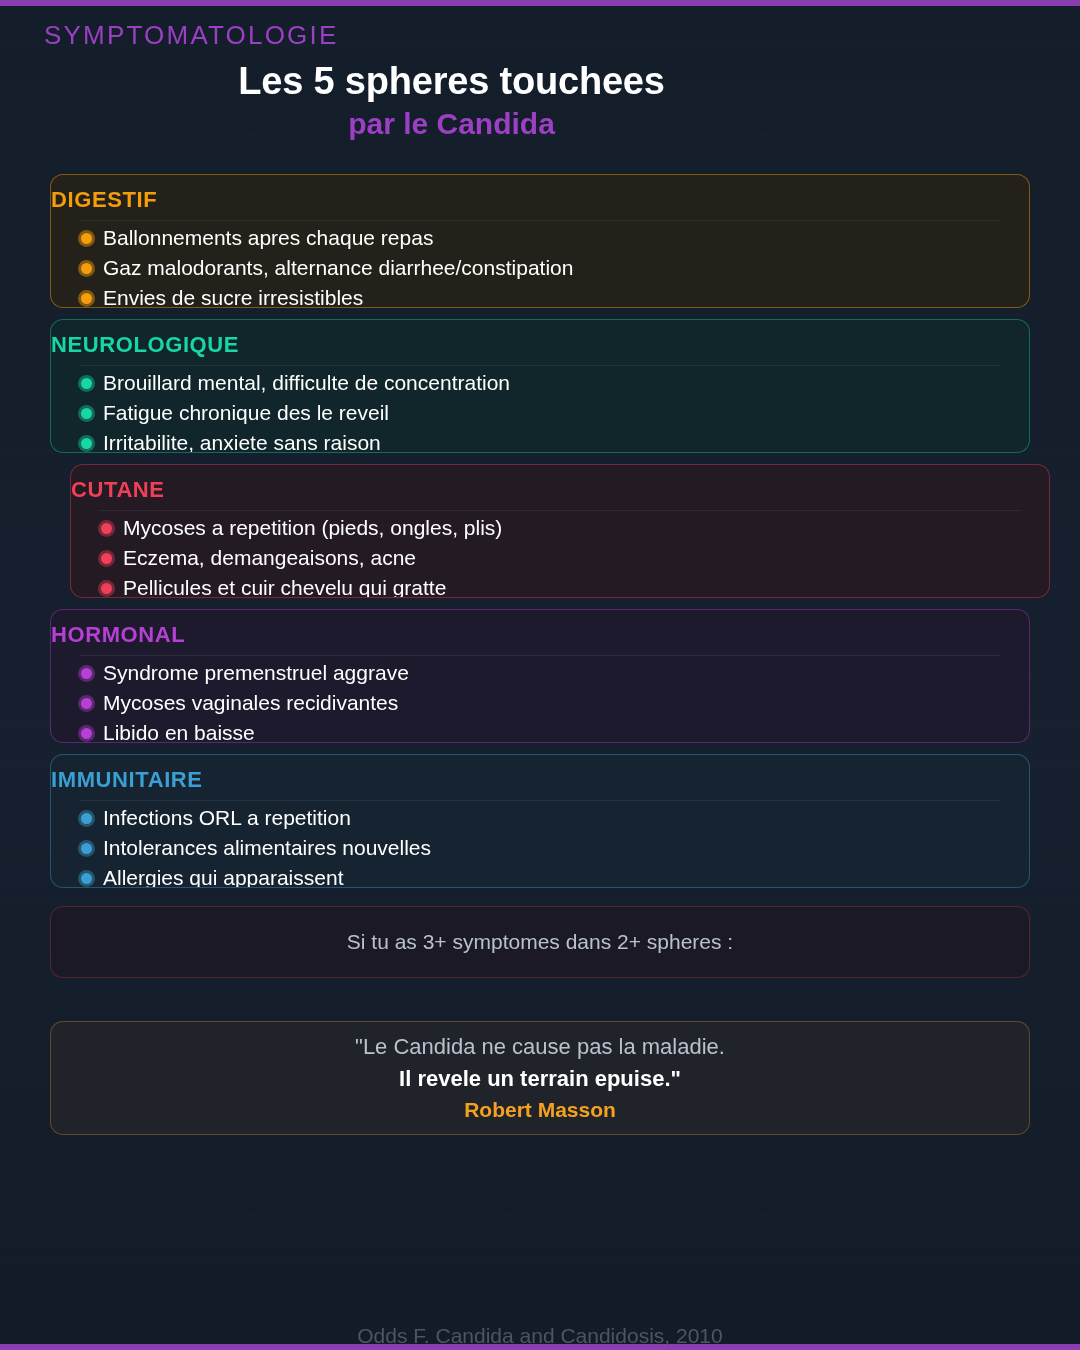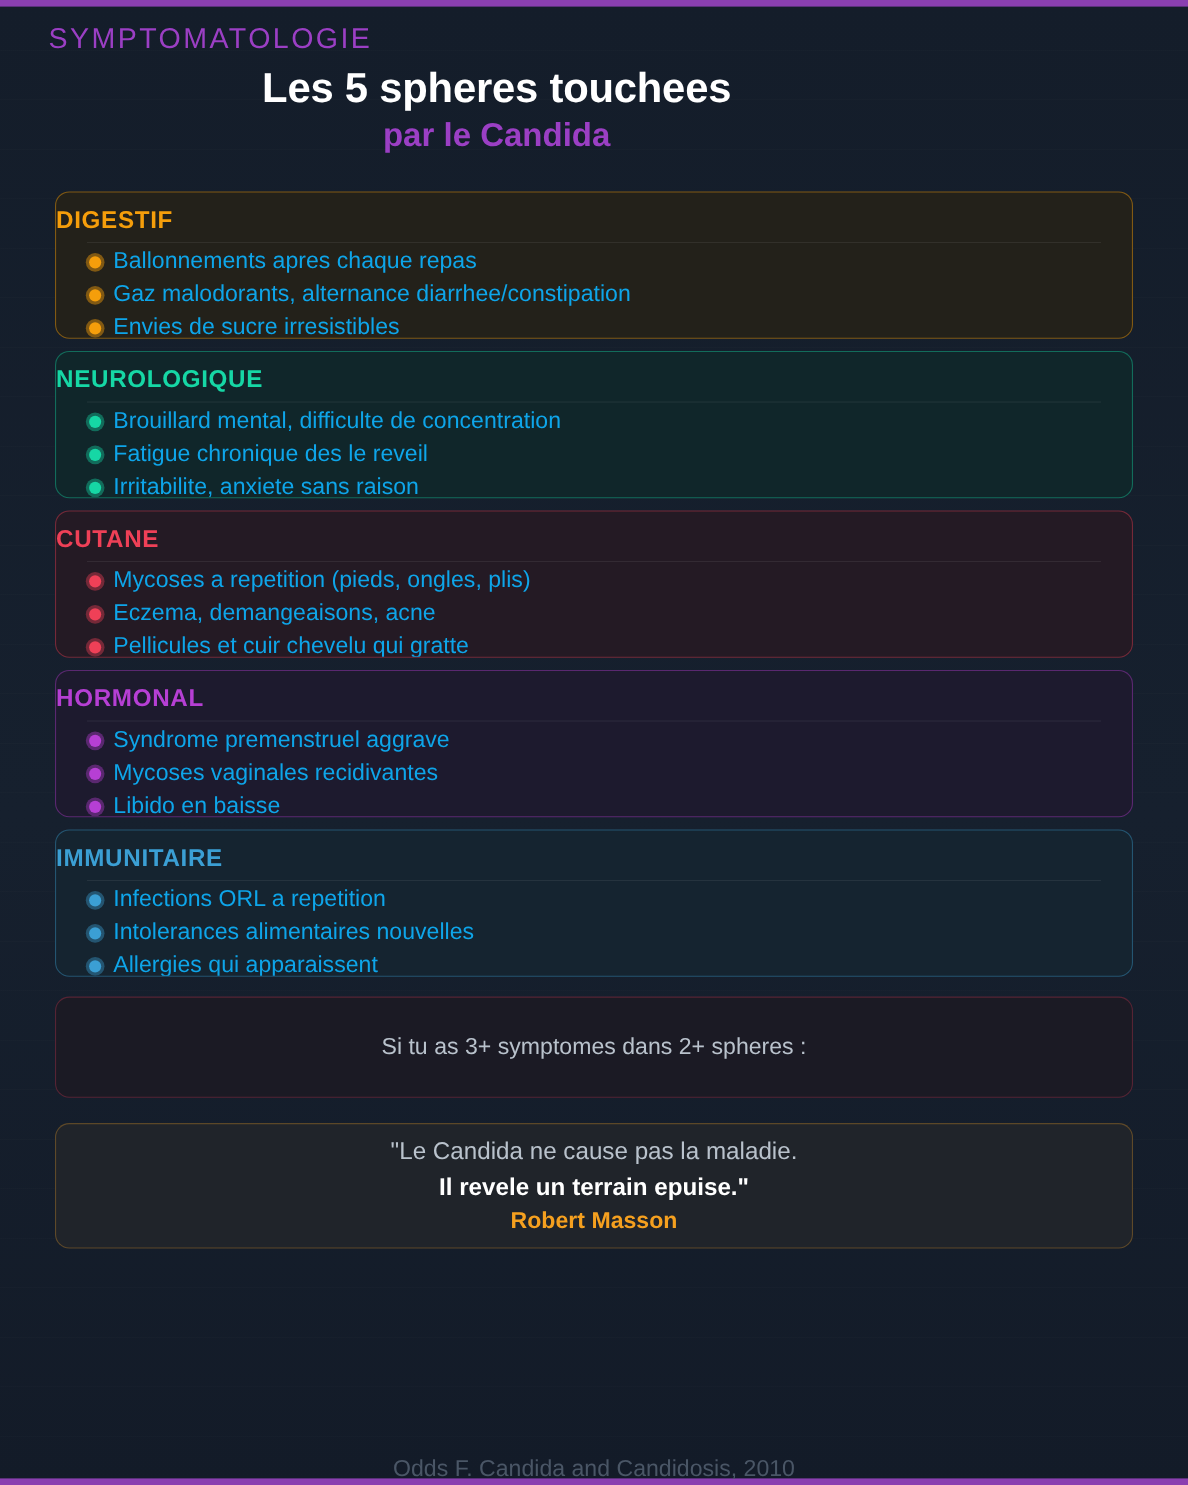--- a/index.html
+++ b/index.html
@@ -127,32 +127,32 @@
   }
   .bullet {
     width: 11px;
     height: 11px;
     border-radius: 50%;
     flex: 0 0 auto;
     margin-right: 11px;
   }
   .symptom-text {
     font-size: 21px;
-    color: #0ea5e9;
+    color: #ffffff;
     line-height: 26px;
     white-space: nowrap;
   }
 
   .conclusion {
     position: absolute;
     left: 50px;
     top: 906px;
     box-sizing: border-box;
     width: 980px;
-    height: 92px;
+    height: 72px;
     border-radius: 13px;
     background: #1b1a24;
     border: 1px solid rgba(224,60,90,0.30);
     display: flex;
     flex-direction: column;
     align-items: center;
     justify-content: center;
   }
   .conclusion-line1 {
     font-size: 21px;
@@ -259,21 +259,21 @@
             <li class="symptom">
               <span class="bullet" style="background: rgb(22, 215, 165); box-shadow: rgba(22, 215, 165, 0.4) 0px 0px 0px 3px;"></span>
               <span class="symptom-text">Fatigue chronique des le reveil</span>
             </li>
             <li class="symptom">
               <span class="bullet" style="background: rgb(22, 215, 165); box-shadow: rgba(22, 215, 165, 0.4) 0px 0px 0px 3px;"></span>
               <span class="symptom-text">Irritabilite, anxiete sans raison</span>
             </li>
           </ul>
         </div>
-        <div class="card" style="background: rgb(36, 26, 36); border-color: rgba(239, 64, 87, 0.4);">
+        <div class="card" style="background: rgb(36, 26, 36); border-color: rgba(239, 64, 87, 0.4); margin-left: 20px;">
           <div class="card-title" style="color: rgb(239, 64, 87);">CUTANE</div>
           <div class="card-divider"></div>
           <ul class="symptom-list">
             <li class="symptom">
               <span class="bullet" style="background: rgb(239, 64, 87); box-shadow: rgba(239, 64, 87, 0.4) 0px 0px 0px 3px;"></span>
               <span class="symptom-text">Mycoses a repetition (pieds, ongles, plis)</span>
             </li>
             <li class="symptom">
               <span class="bullet" style="background: rgb(239, 64, 87); box-shadow: rgba(239, 64, 87, 0.4) 0px 0px 0px 3px;"></span>
               <span class="symptom-text">Eczema, demangeaisons, acne</span>

